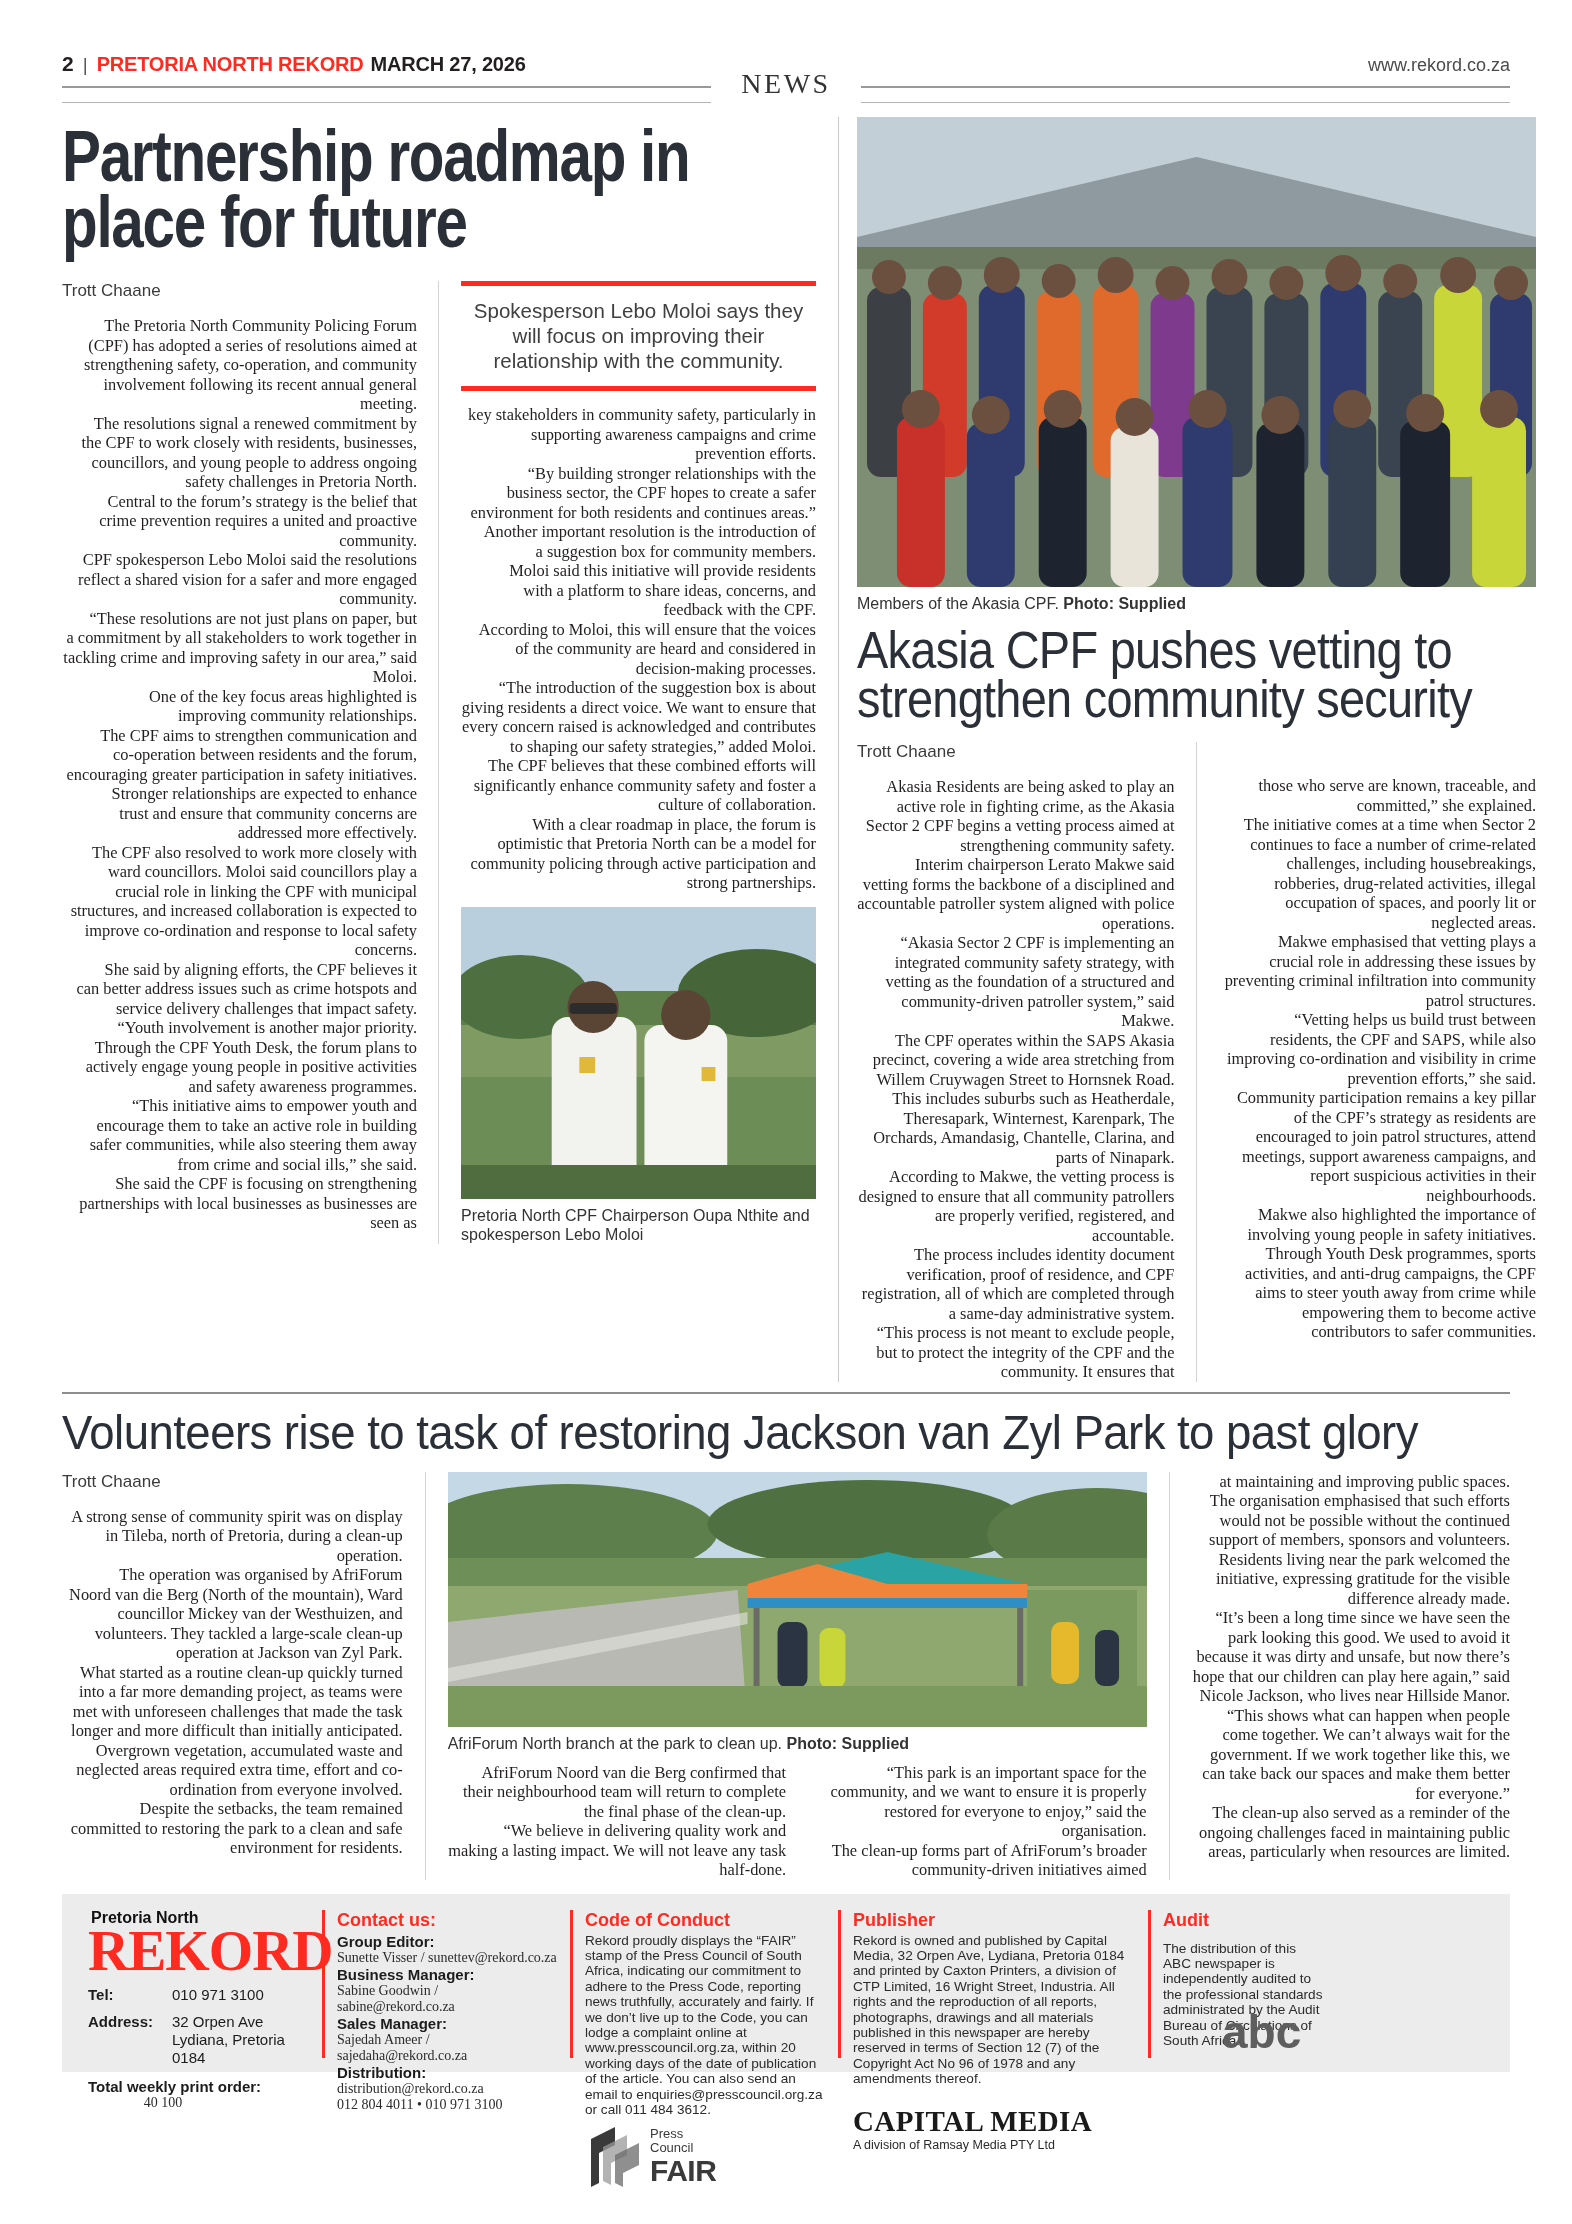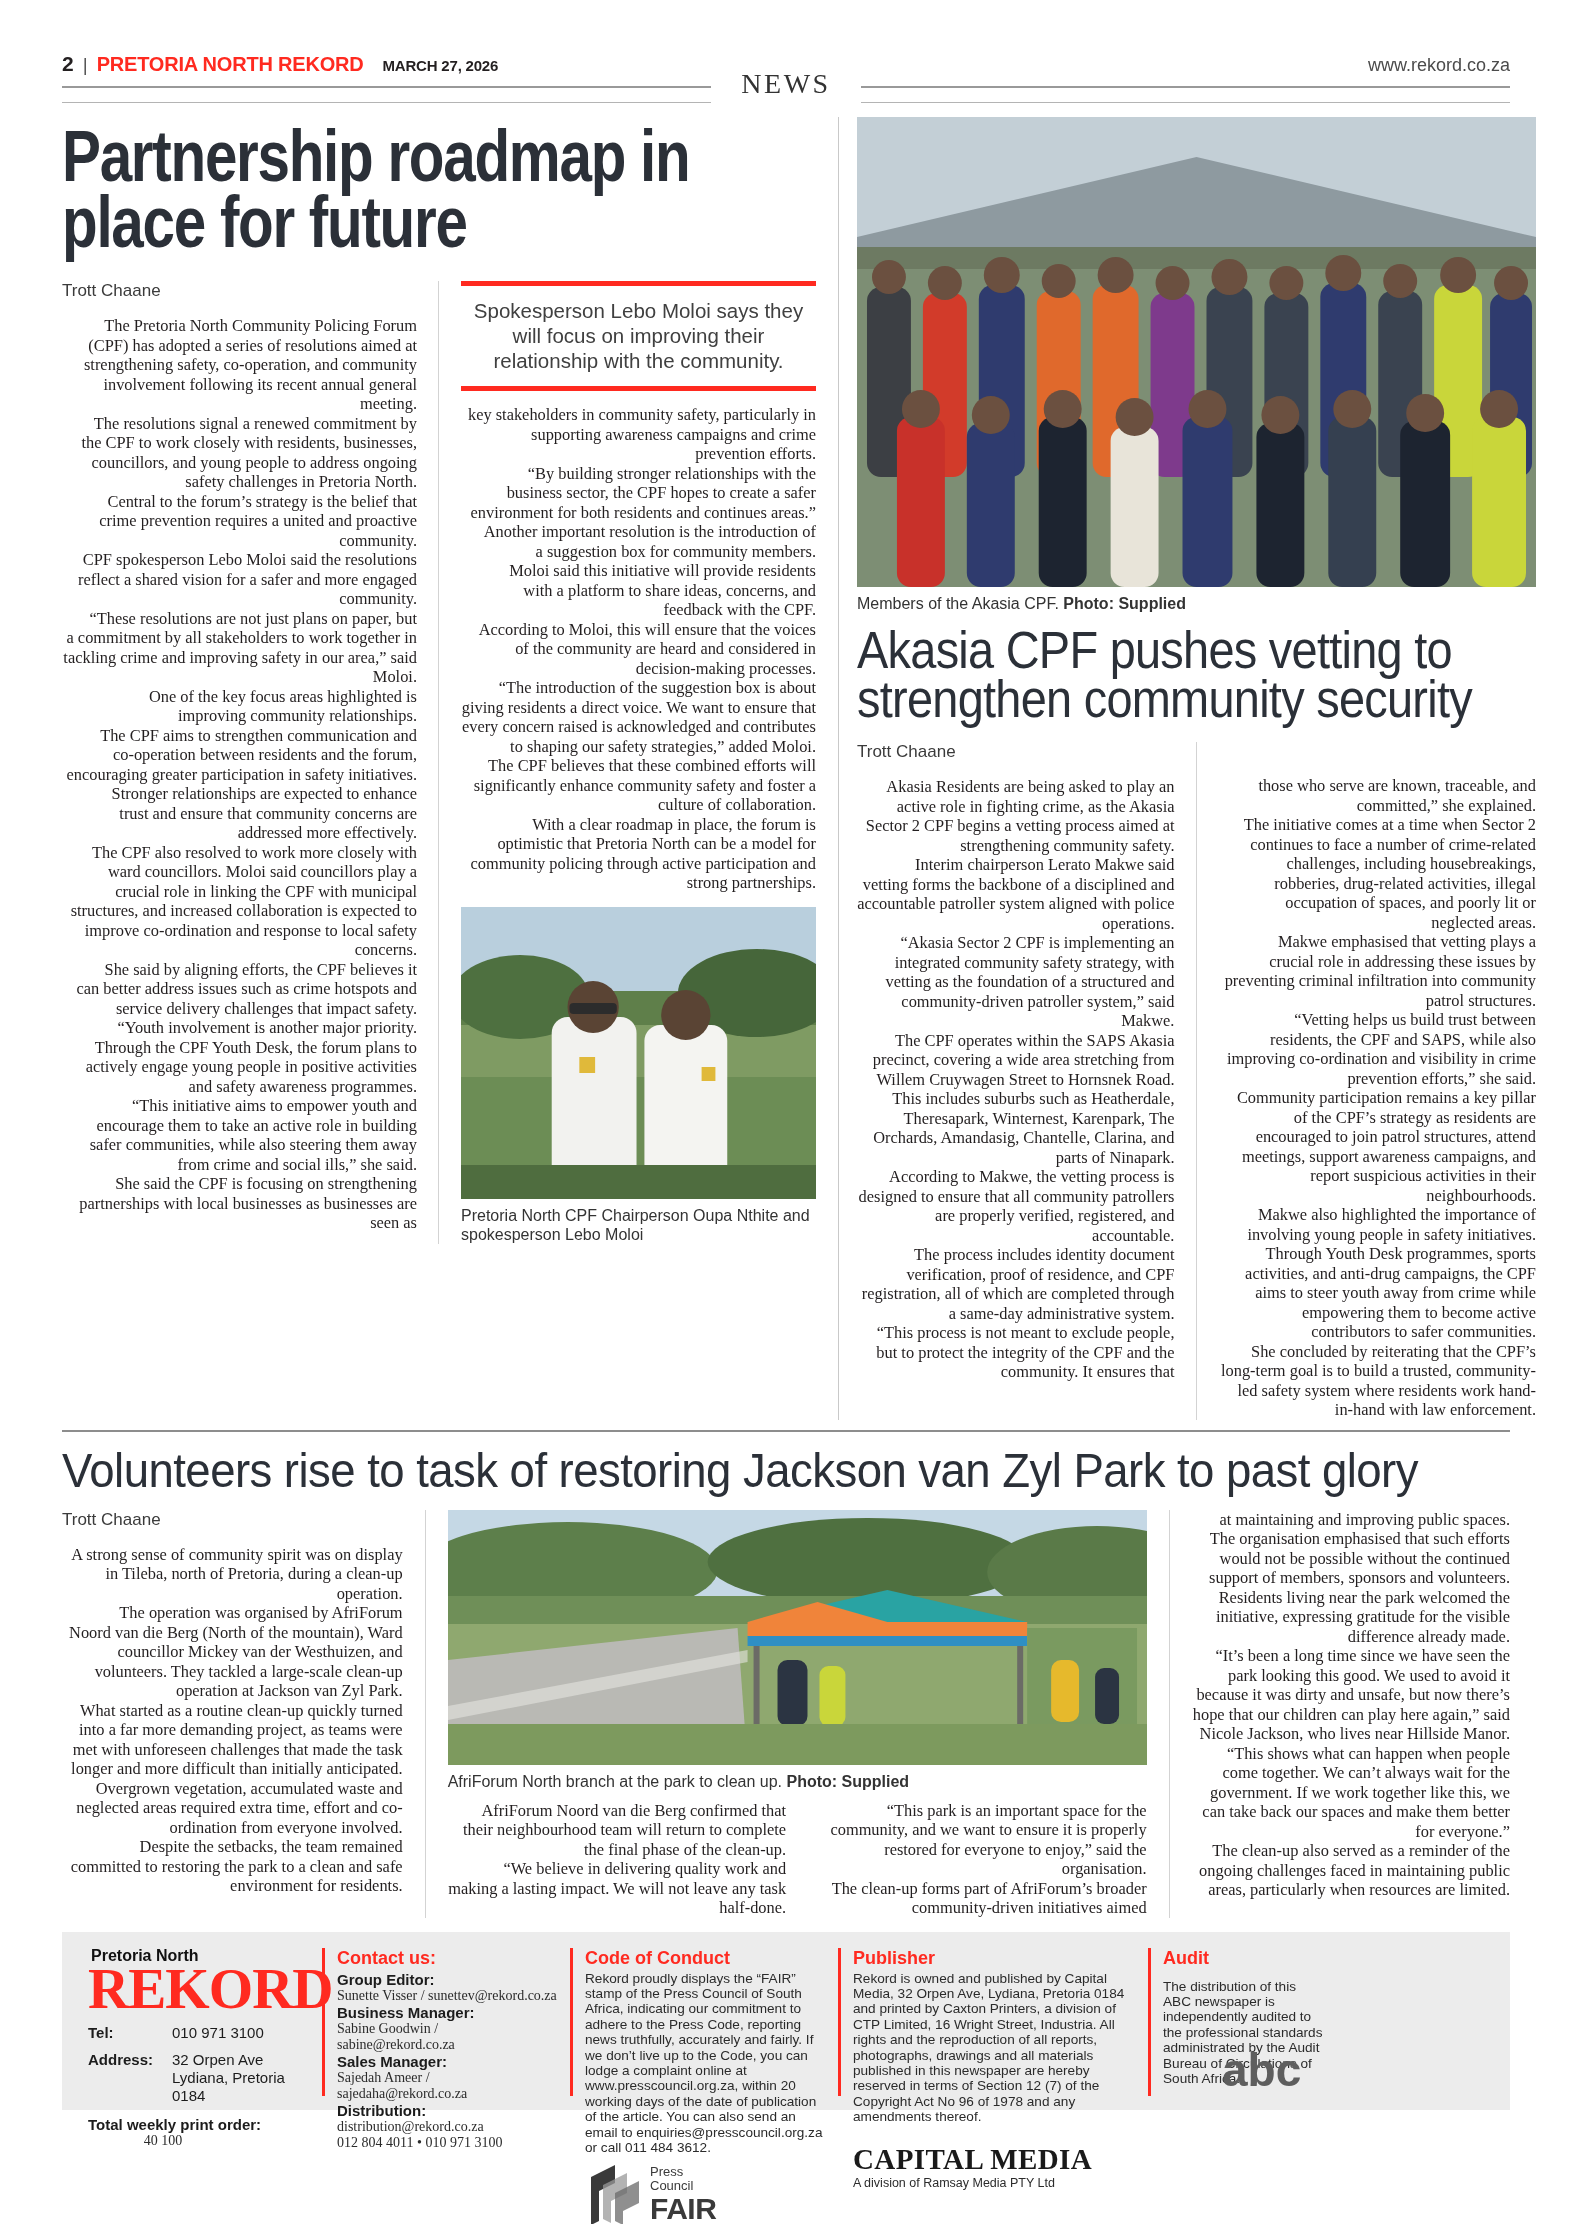--- a/index.html
+++ b/index.html
@@ -11,21 +11,21 @@
     position:relative;
     overflow:hidden;
   }
   .page { width:1572px; height:2224px; position:relative; padding:0 62px; }
 
   
   .folio { display:flex; align-items:baseline; padding-top:52px; font-family:"Liberation Sans", sans-serif; }
   .folio-num { font-size:21px; font-weight:700; letter-spacing:0; }
   .folio-sep { font-size:19px; margin:0 9px; color:#555; font-weight:400; }
   .folio-pub { font-size:20px; font-weight:700; color:#ff2a20; letter-spacing:-0.2px; }
-  .folio-date { font-size:15px; font-weight:700; margin-left:19px; letter-spacing:-0.2px;text-align:right; }
+  .folio-date { font-size:20px; font-weight:700; margin-left:7px; letter-spacing:-0.2px;text-align:right; }
   .folio-url { margin-left:auto; font-size:18px; color:#4b4b4b; font-weight:400; }
   .folio-rule { border-top:2px solid #999; margin-top:10px; }
 
   .section-label {
     text-align:center; font-family:"Liberation Serif", serif;
     font-size:28px; letter-spacing:2.5px; color:#333;
     margin-top:-22px; background:#fff; display:block;
     width:150px; margin-left:auto; margin-right:auto; padding:2px 0 6px;
     position:relative; z-index:2;
   }
@@ -288,21 +288,20 @@
         </div>
         <div class="s2-col">
           <div class="body" style="margin-top:34px">
               <p class="first">those who serve are known, traceable, and committed,” she explained.</p>
               <p>The initiative comes at a time when Sector 2 continues to face a number of crime-related challenges, including housebreakings, robberies, drug-related activities, illegal occupation of spaces, and poorly lit or neglected areas.</p>
               <p>Makwe emphasised that vetting plays a crucial role in addressing these issues by preventing criminal infiltration into community patrol structures.</p>
               <p>“Vetting helps us build trust between residents, the CPF and SAPS, while also improving co-ordination and visibility in crime prevention efforts,” she said.</p>
               <p>Community participation remains a key pillar of the CPF’s strategy as residents are encouraged to join patrol structures, attend meetings, support awareness campaigns, and report suspicious activities in their neighbourhoods.</p>
               <p>Makwe also highlighted the importance of involving young people in safety initiatives.</p>
               <p>Through Youth Desk programmes, sports activities, and anti-drug campaigns, the CPF aims to steer youth away from crime while empowering them to become active contributors to safer communities.</p>
-              <p>She concluded by reiterating that the CPF’s long-term goal is to build a trusted, community-led safety system where residents work hand-in-hand with law enforcement.</p>
             </div>
         </div>
       </div>
     </div>
   </div>
 
   <div class="story3">
     <h2 class="hed-3">Volunteers rise to task of restoring Jackson van Zyl Park to past glory</h2>
 
     <div class="s3-cols">

